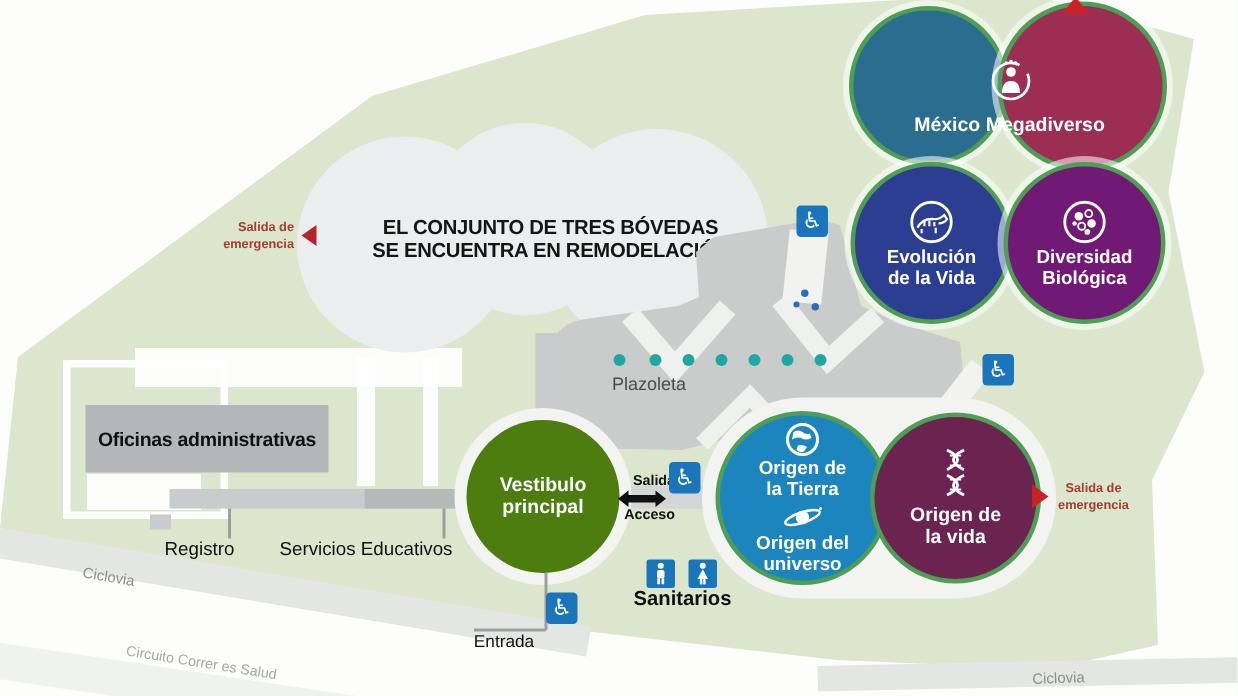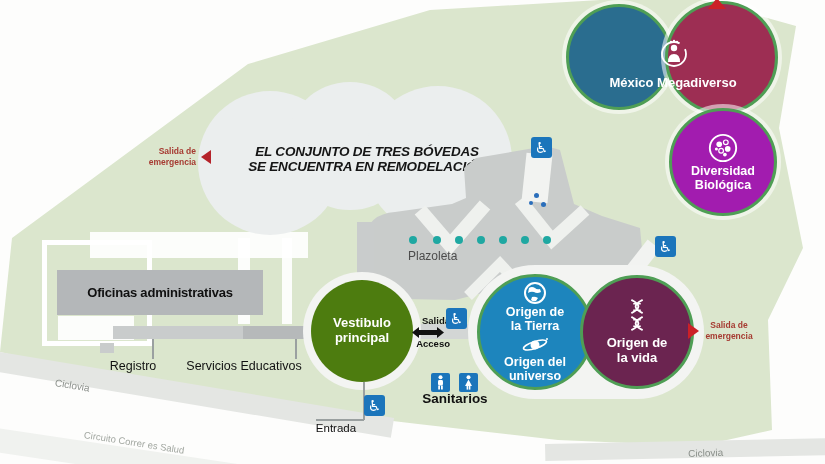--- a/index.html
+++ b/index.html
@@ -50,21 +50,21 @@
 
   <div class="abs bldg-band" style="left:90px;top:232px;width:218px;height:26px;"></div>
   <div class="abs bldg-frame" style="left:42px;top:240px;width:100px;height:96px;"></div>
   <div class="abs bldg-band" style="left:58px;top:316px;width:76px;height:24px;"></div>
   <div class="abs bldg-band" style="left:238px;top:238px;width:12px;height:86px;"></div>
   <div class="abs bldg-band" style="left:282px;top:238px;width:10px;height:86px;"></div>
 
   <div class="abs dome" style="left:198px;top:91px;width:144px;height:144px;"></div>
   <div class="abs dome" style="left:286px;top:82px;width:128px;height:128px;"></div>
   <div class="abs dome" style="left:364px;top:86px;width:148px;height:148px;"></div>
-  <div class="abs notice" style="left:246px;top:145px;font-style:italic;">
+  <div class="abs notice" style="left:246px;top:145px;">
     <div>EL CONJUNTO DE TRES BÓVEDAS</div>
     <div>SE ENCUENTRA EN REMODELACIÓN</div>
   </div>
 
   <svg class="abs" style="left:0;top:0;" width="825" height="464">
     <path d="M366 292 L365 238 Q368 214 395 212 L452 204 L466 198 L464 168 L476 158 L546 146 L560 150 L574 204 L602 216 L640 228 L643 260 L622 286 L582 291 L540 283 L498 289 L455 300 L404 299 Z" fill="#c9cccb"></path>
     <path d="M420 210 L450 245 L485 205" stroke="#eff1ee" stroke-width="14" fill="none"></path>
     <path d="M520 200 L552 240 L585 210" stroke="#eff1ee" stroke-width="13" fill="none"></path>
     <path d="M468 296 L500 264 L532 298" stroke="#eff1ee" stroke-width="11" fill="none"></path>
   </svg>
@@ -82,29 +82,38 @@
   <div class="abs tealdot" style="left:455px;top:236px;"></div>
   <div class="abs tealdot" style="left:477px;top:236px;"></div>
   <div class="abs tealdot" style="left:499px;top:236px;"></div>
   <div class="abs tealdot" style="left:521px;top:236px;"></div>
   <div class="abs tealdot" style="left:543px;top:236px;"></div>
   <div class="abs bluedot" style="left:534px;top:193px;width:5px;height:5px;"></div>
   <div class="abs bluedot" style="left:529px;top:201px;width:4px;height:4px;"></div>
   <div class="abs bluedot" style="left:541px;top:202px;width:5px;height:5px;"></div>
   <div class="abs" style="left:408px;top:249px;font-size:12px;color:#4c4c4c;">Plazoleta</div>
 
-  <div class="abs" style="left:57px;top:270px;width:206px;height:45px;background:#b4b7b9;display:flex;align-items:center;justify-content:center;font-weight:bold;font-size:13px;color:#101010;letter-spacing:-0.2px;">Oficinas administrativas</div>
+  <div class="abs" style="left:57px;top:270px;width:162px;height:45px;background:#b4b7b9;display:flex;align-items:center;justify-content:center;font-weight:bold;font-size:13px;color:#101010;letter-spacing:-0.2px;">Oficinas administrativas</div>
   <div class="abs leader" style="left:152px;top:339px;width:1.5px;height:20px;"></div>
   <div class="abs leader" style="left:295px;top:339px;width:1.5px;height:20px;"></div>
   <div class="abs blk-lbl" style="left:101px;top:359px;width:64px;text-align:center;font-size:12.5px;">Registro</div>
   <div class="abs blk-lbl" style="left:182px;top:359px;width:124px;text-align:center;font-size:12.5px;">Servicios Educativos</div>
 
   <div class="abs hall" style="left:566px;top:4px;width:106px;height:106px;background:#2a6d8f;"></div>
   <div class="abs hall" style="left:665px;top:1px;width:113px;height:113px;background:#9d2e53;"></div>
-  <div class="abs hall" style="left:669px;top:108px;width:108px;height:108px;background:#a21caf;font-size:12.5px;">
+  <div class="abs hall" style="left:567px;top:108px;width:108px;height:108px;background:#2c3e92;font-size:12.5px;">
+    <svg width="32" height="32" viewBox="0 0 34 34">
+      <circle cx="17" cy="17" r="14" fill="none" stroke="#fff" stroke-width="2"></circle>
+      <path d="M7 21 q4 -7 12 -6 q4 0 7 -3 l2 3 q-2 3 -6 3" stroke="#fff" stroke-width="1.6" fill="none"></path>
+      <path d="M12 20 v-4 M15.5 20 v-4 M19 20 v-3 M10 22 v3 M20 21 v4" stroke="#fff" stroke-width="1.5"></path>
+    </svg>
+    <div class="ln">Evolución</div>
+    <div class="ln">de la Vida</div>
+  </div>
+  <div class="abs hall" style="left:669px;top:108px;width:108px;height:108px;background:#701a75;font-size:12.5px;">
     <svg width="32" height="32" viewBox="0 0 34 34">
       <circle cx="17" cy="17" r="14" fill="none" stroke="#fff" stroke-width="2"></circle>
       <circle cx="13" cy="13" r="3" fill="#fff"></circle>
       <circle cx="20" cy="11" r="2.5" fill="none" stroke="#fff" stroke-width="1.3"></circle>
       <circle cx="22" cy="18" r="3" fill="#fff"></circle>
       <circle cx="15" cy="20" r="2.5" fill="none" stroke="#fff" stroke-width="1.3"></circle>
       <circle cx="19" cy="24" r="2" fill="#fff"></circle>
       <circle cx="10" cy="18" r="1.6" fill="#fff"></circle>
     </svg>
     <div class="ln">Diversidad</div>

